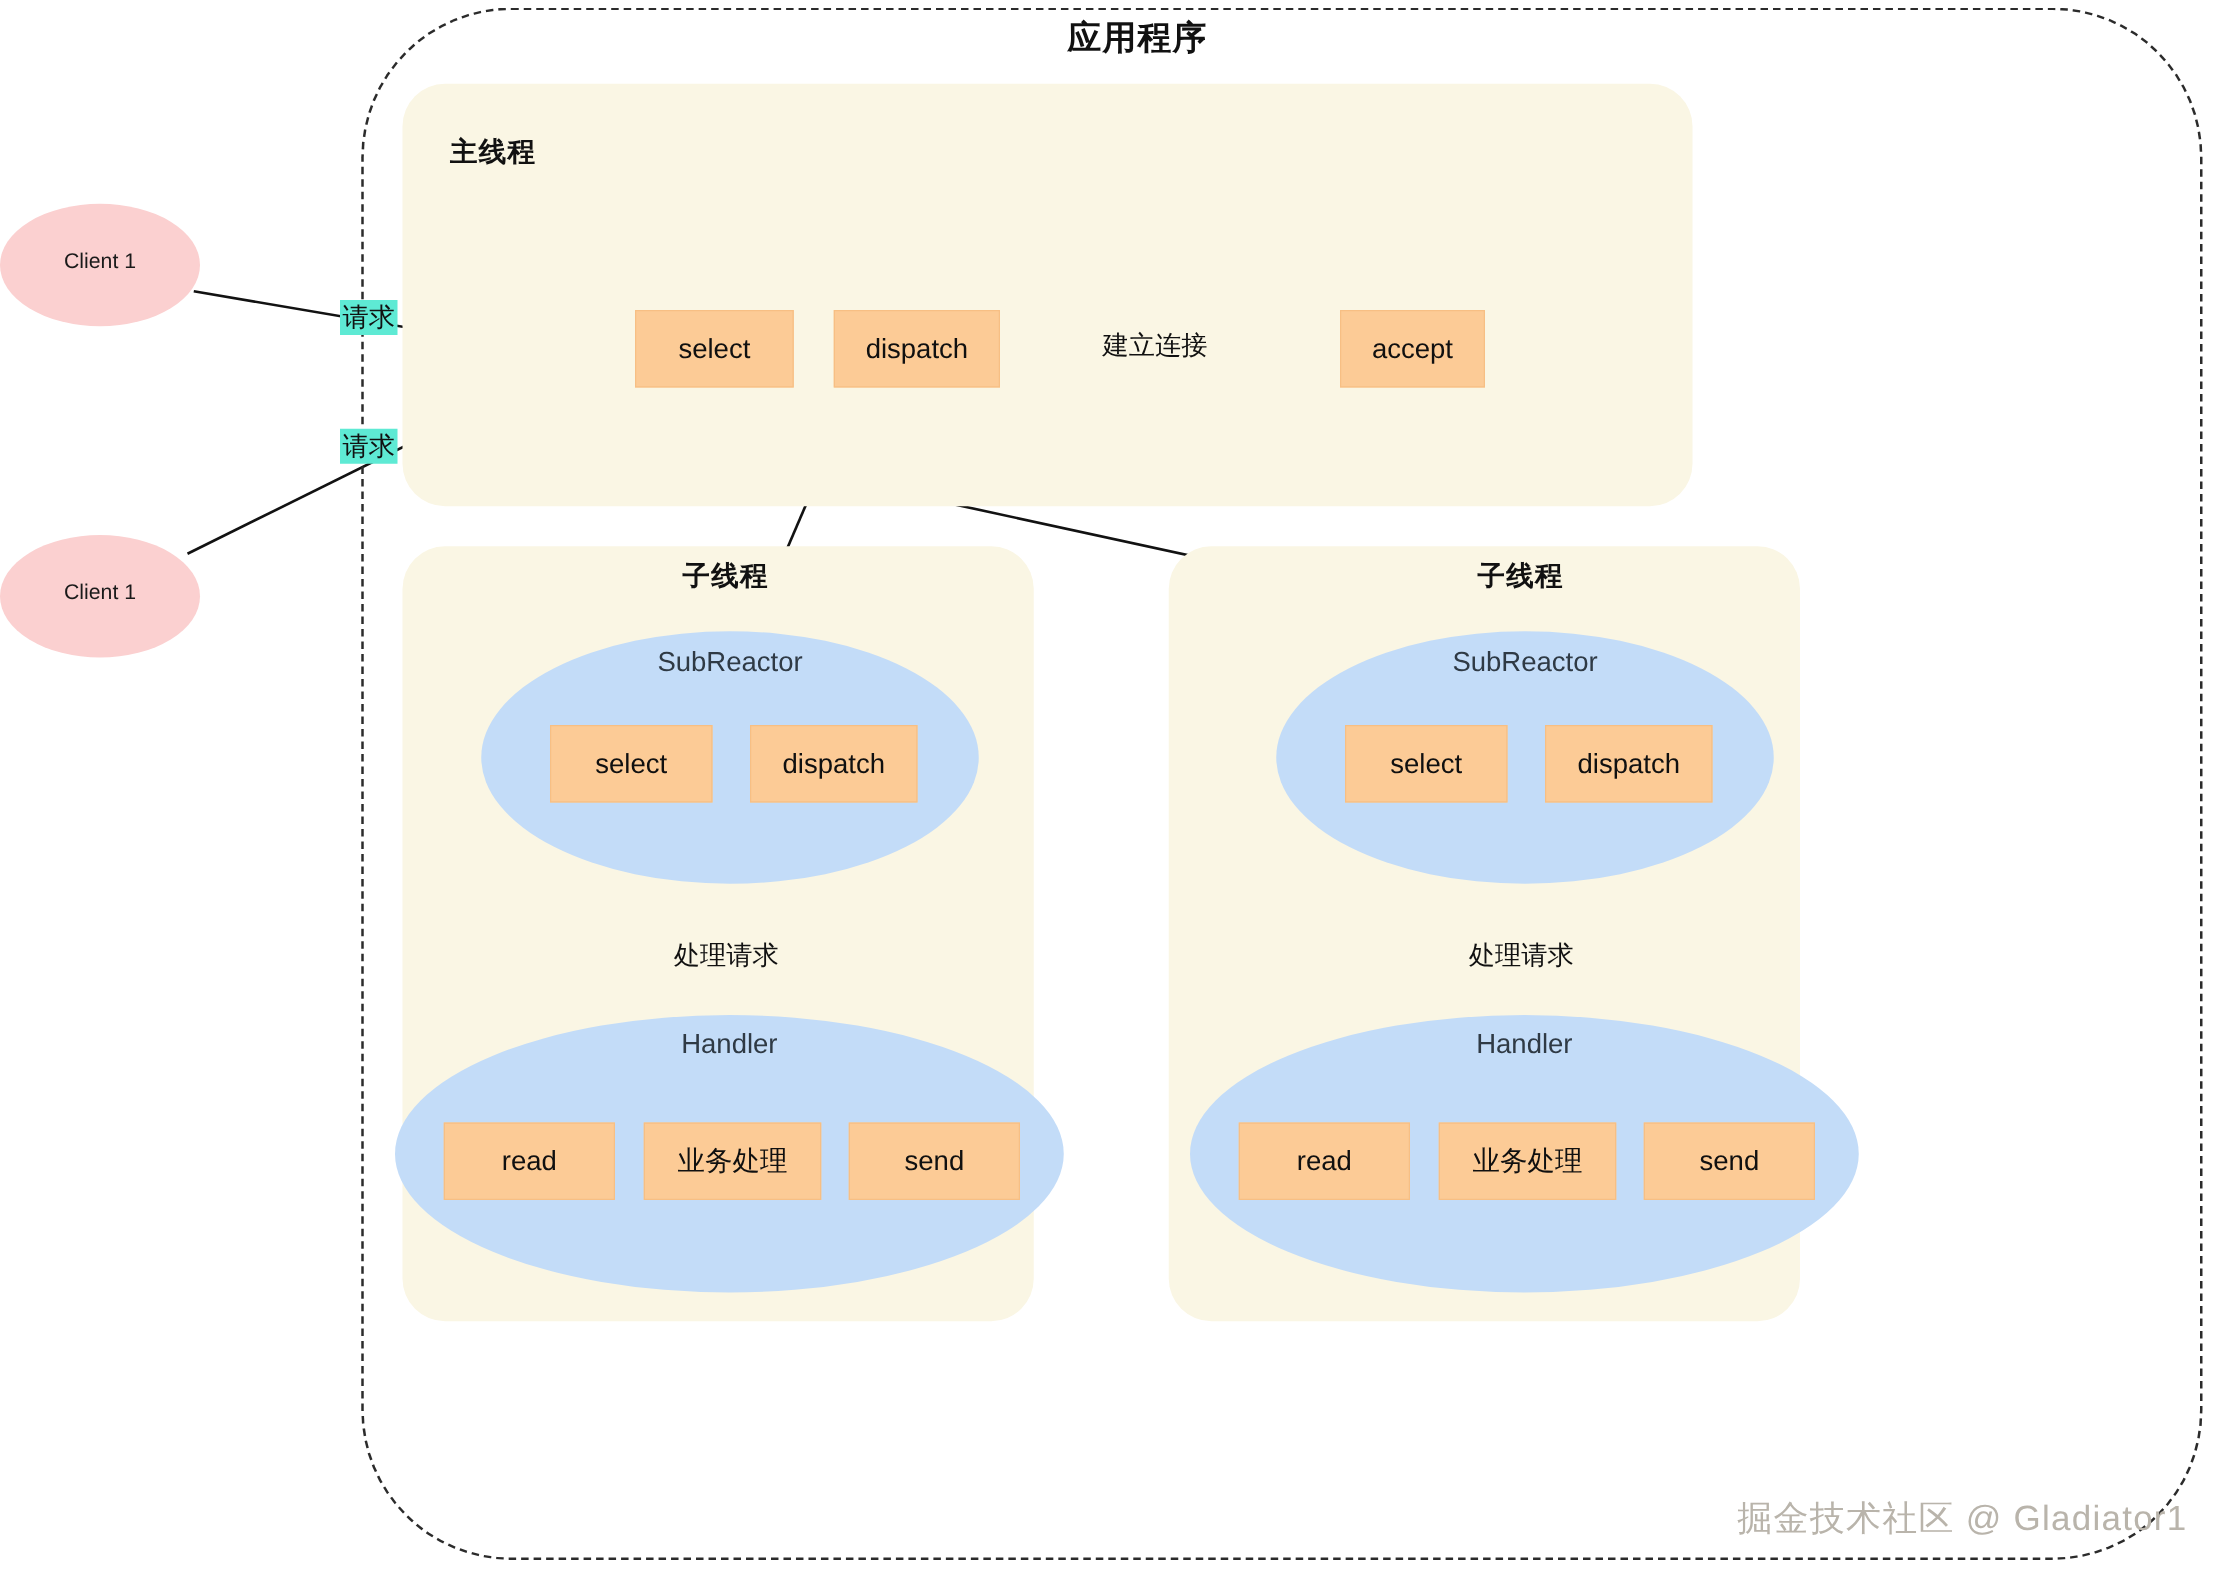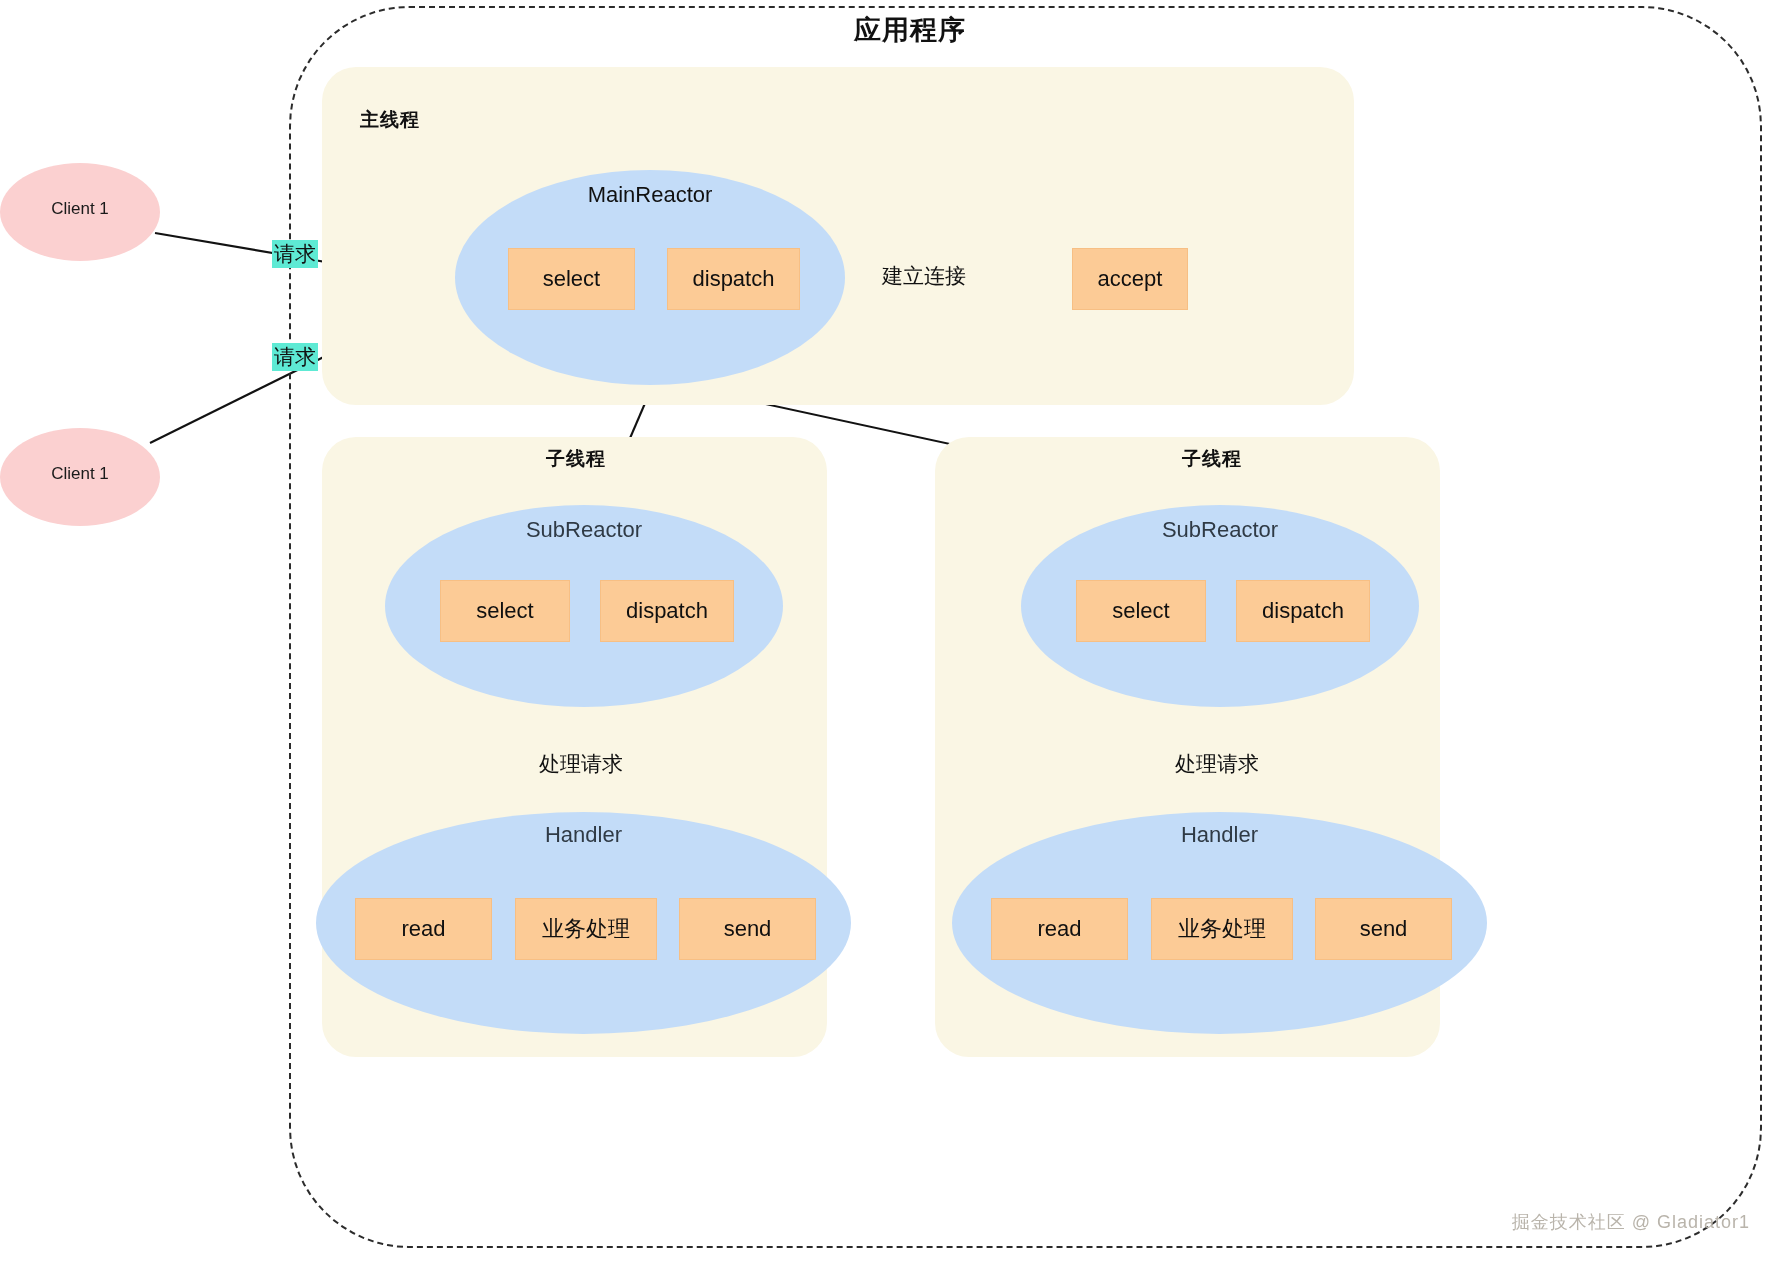--- a/index.html
+++ b/index.html
@@ -35,21 +35,21 @@
     letter-spacing:1px;
   }
   
   .panel{
     position:absolute;
     background:#faf6e4;
     border-radius:34px;
   }
   .panel-title{
     position:absolute;
-    font-size:19px;
+    font-size:22px;
     font-weight:bold;
     color:#111111;
     letter-spacing:1px;
     white-space:nowrap;
   }
   
   .ellipse{
     position:absolute;
     border-radius:50%;
   }
@@ -100,21 +100,21 @@
     left:0; top:0;
     width:1772px; height:1262px;
     pointer-events:none;
     overflow:visible;
   }
   
   .watermark{
     position:absolute;
     right:22px;
     bottom:28px;
-    font-size:18px;
+    font-size:28px;
     color:#b9b4ab;
     white-space:nowrap;
     letter-spacing:1px;
     text-align:right;
   }
 </style>
 </head>
 <body>
 
 <div id="stage">
@@ -152,23 +152,20 @@
     <path d="M1128,929 L1148,929" fill="none" stroke="#121212" stroke-width="2.1" marker-end="url(#arrow-sm)"></path>
     <path d="M1293,929 L1313,929" fill="none" stroke="#121212" stroke-width="2.1" marker-end="url(#arrow-sm)"></path>
   </svg>
 
   <div class="app-boundary"></div>
   <div class="app-title">应用程序</div>
 
   <div class="panel" style="left:322px; top:67px; width:1032px; height:338px;"></div>
   <div class="panel-title" style="left:360px; top:107px;">主线程</div>
 
-  <div class="ellipse ell-blue" style="left:455px; top:170px; width:390px; height:215px;">
-    <div class="ell-label ell-label-dark" style="top:12px;">MainReactor</div>
-  </div>
   <div class="opbox" style="left:508px; top:248px; width:127px; height:62px;">select</div>
   <div class="opbox" style="left:667px; top:248px; width:133px; height:62px;">dispatch</div>
 
   <div class="opbox" style="left:1072px; top:248px; width:116px; height:62px;">accept</div>
 
   <div class="edge-label on-cream" style="left:880px; top:262px;font-family:Liberation Serif, serif;">建立连接</div>
 
   <div class="ellipse ell-pink" style="left:0px; top:163px; width:160px; height:98px;">
     <div class="client-label" style="top:36px;">Client 1</div>
   </div>

